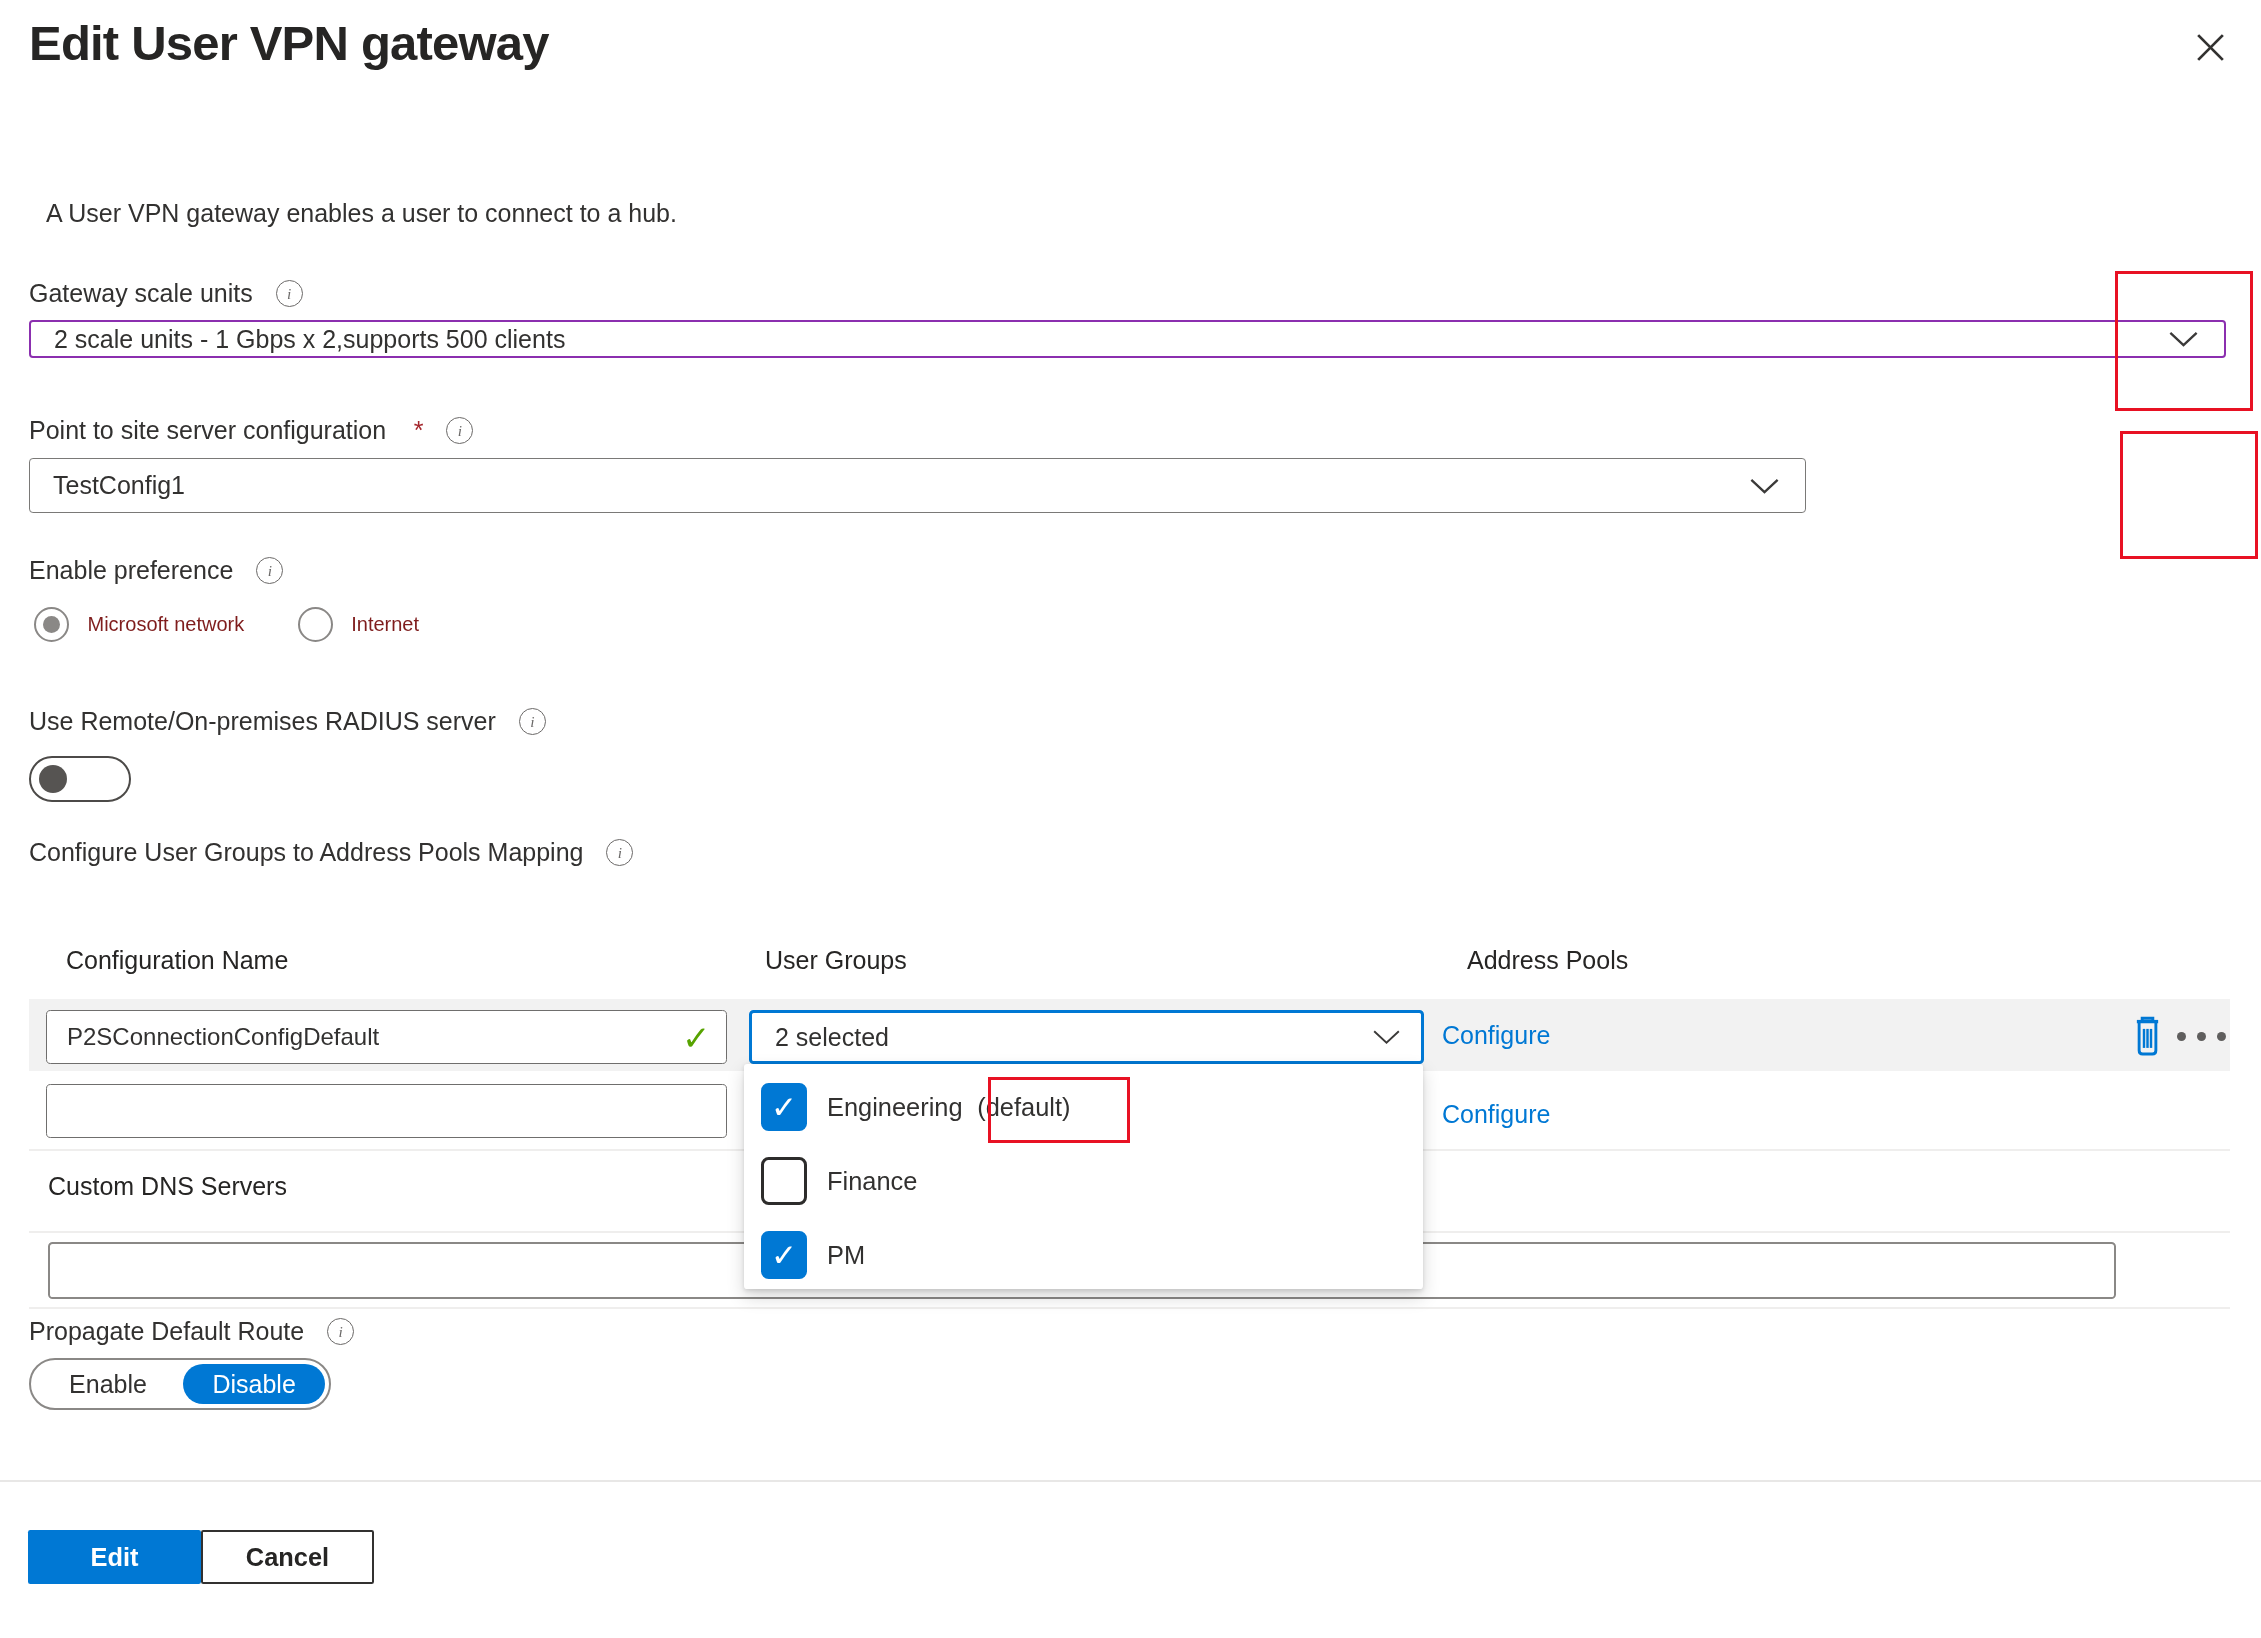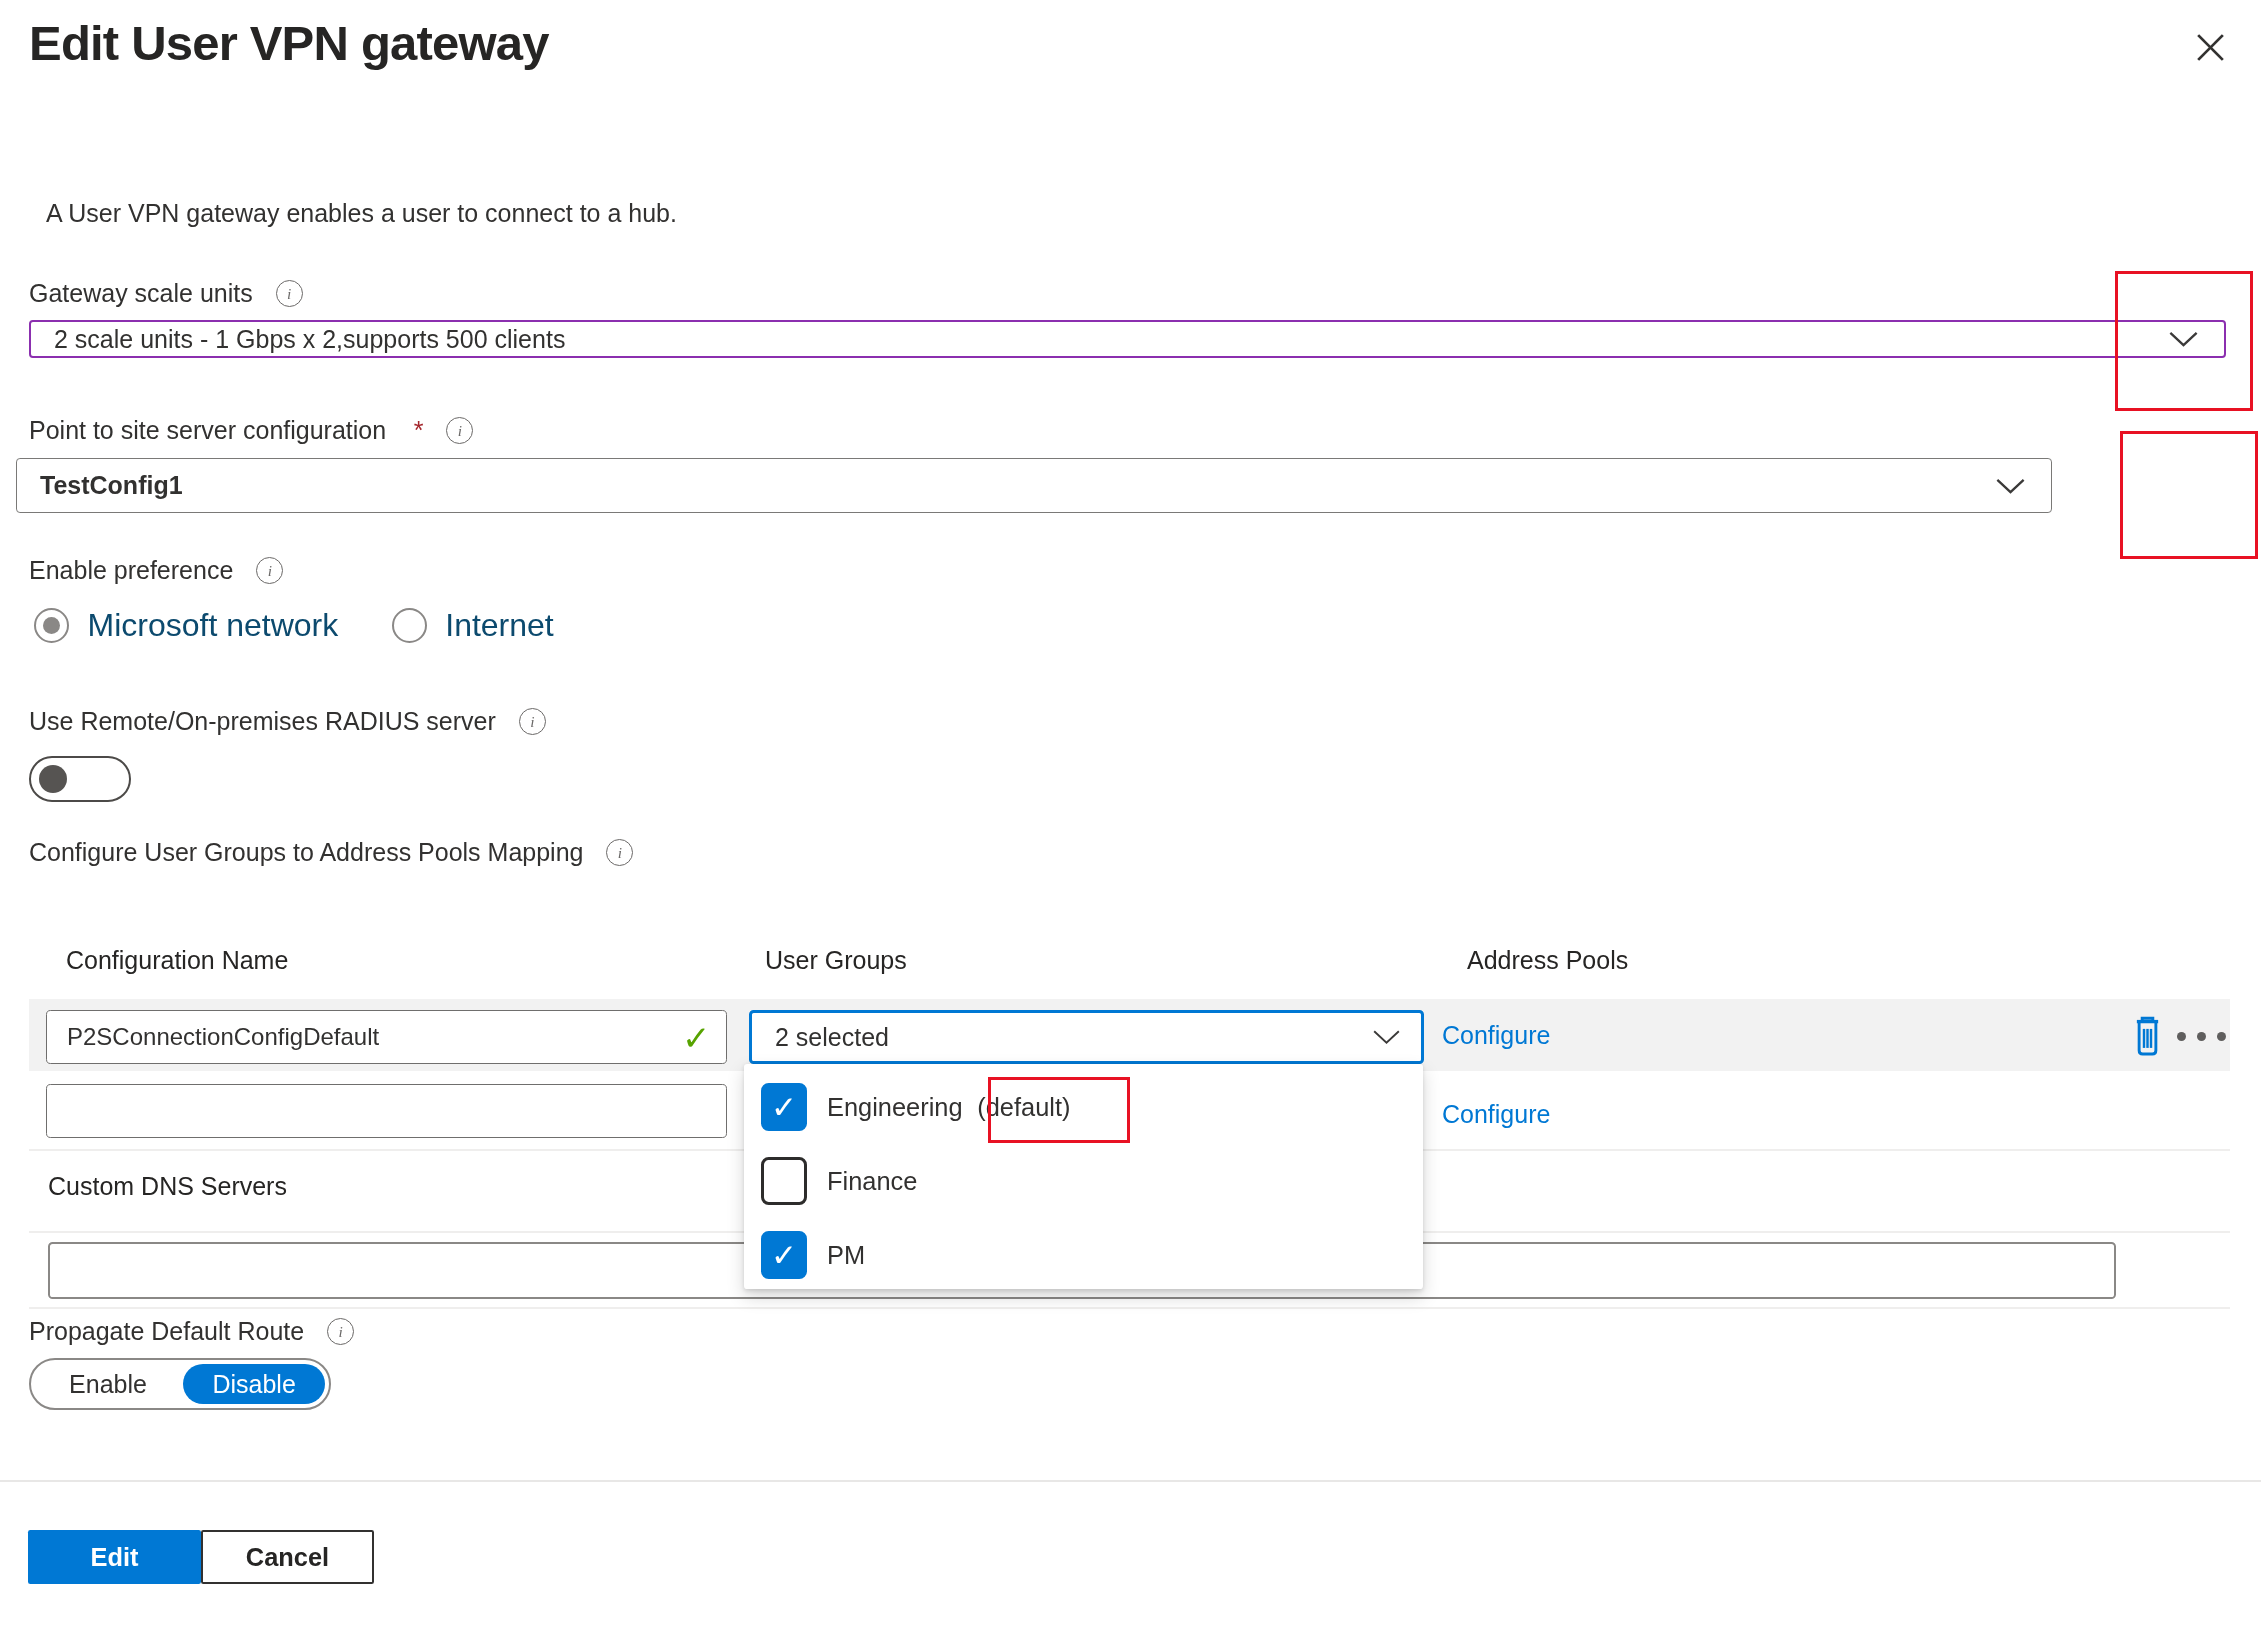--- a/index.html
+++ b/index.html
@@ -21,21 +21,21 @@
   .divider{position:absolute;height:2.3px;background:#efeeed;}
   .textinput{position:absolute;box-sizing:border-box;border:1.5px solid #6f6e6d;border-radius:4.6px;
              background:#fff;font-size:24px;color:#323130;padding:0 20px;
              font-family:"Liberation Sans",sans-serif;outline:none;}
   .hdr{font-size:25px;font-weight:400;color:#262524;}
   .link{font-size:25px;color:#0078d4;cursor:pointer;}
   .dot{width:9.2px;height:9.2px;border-radius:50%;background:#5f5e5d;display:inline-block;}
   .radio{width:35px;height:35px;border:2.3px solid #8a8886;border-radius:50%;box-sizing:border-box;
          display:inline-flex;align-items:center;justify-content:center;background:#fff;flex:0 0 auto;}
   .radio .dotin{width:17px;height:17px;border-radius:50%;background:#8a8886;}
-  .graytxt{color:#0c4a6e;font-size:32px;}
+  .graytxt{color:#7f1d1d;font-size:20px;}
   .cb{width:46px;height:48px;border-radius:7.7px;box-sizing:border-box;display:flex;
       align-items:center;justify-content:center;flex:0 0 auto;}
   .cb.checked{background:#0078d4;color:#fff;font-size:31px;}
   .cb.unchecked{background:#fff;border:3.9px solid #2d2c2b;}
   .panelitem{display:flex;align-items:center;gap:20px;height:74px;padding-left:17px;font-size:25.4px;}
   .btn{position:absolute;box-sizing:border-box;display:flex;align-items:center;justify-content:center;
        font-size:25.4px;font-weight:700;border-radius:2.3px;cursor:pointer;}
 </style>
 </head>
 <body>
@@ -64,21 +64,21 @@
         </svg>
     </span>
   </div>
   <div class="redbox" style="left:2115px;top:271px;width:132px;height:134px;"></div>
 
   <div class="abs lblrow" style="left:29px;top:416px;">
     <span>Point to site server configuration</span>
     <span class="req">*</span>
     <span class="info">i</span>
   </div>
-  <div class="select" style="left:16px;top:458px;width:2036px;height:55px;border:1.5px solid #7a7977;font-weight:bold;">
+  <div class="select" style="left:29px;top:458px;width:1777px;height:55px;border:1.5px solid #7a7977;">
     <span>TestConfig1</span>
     <span class="chev">
       <svg width="31" height="17" viewBox="0 0 40 22">
           <polyline points="3,3 20,19 37,3" fill="none" stroke="#3b3a39" stroke-width="3"></polyline>
         </svg>
     </span>
   </div>
   <div class="redbox" style="left:2120px;top:431px;width:132px;height:122px;"></div>
 
   <div class="abs lblrow" style="left:29px;top:556px;">

